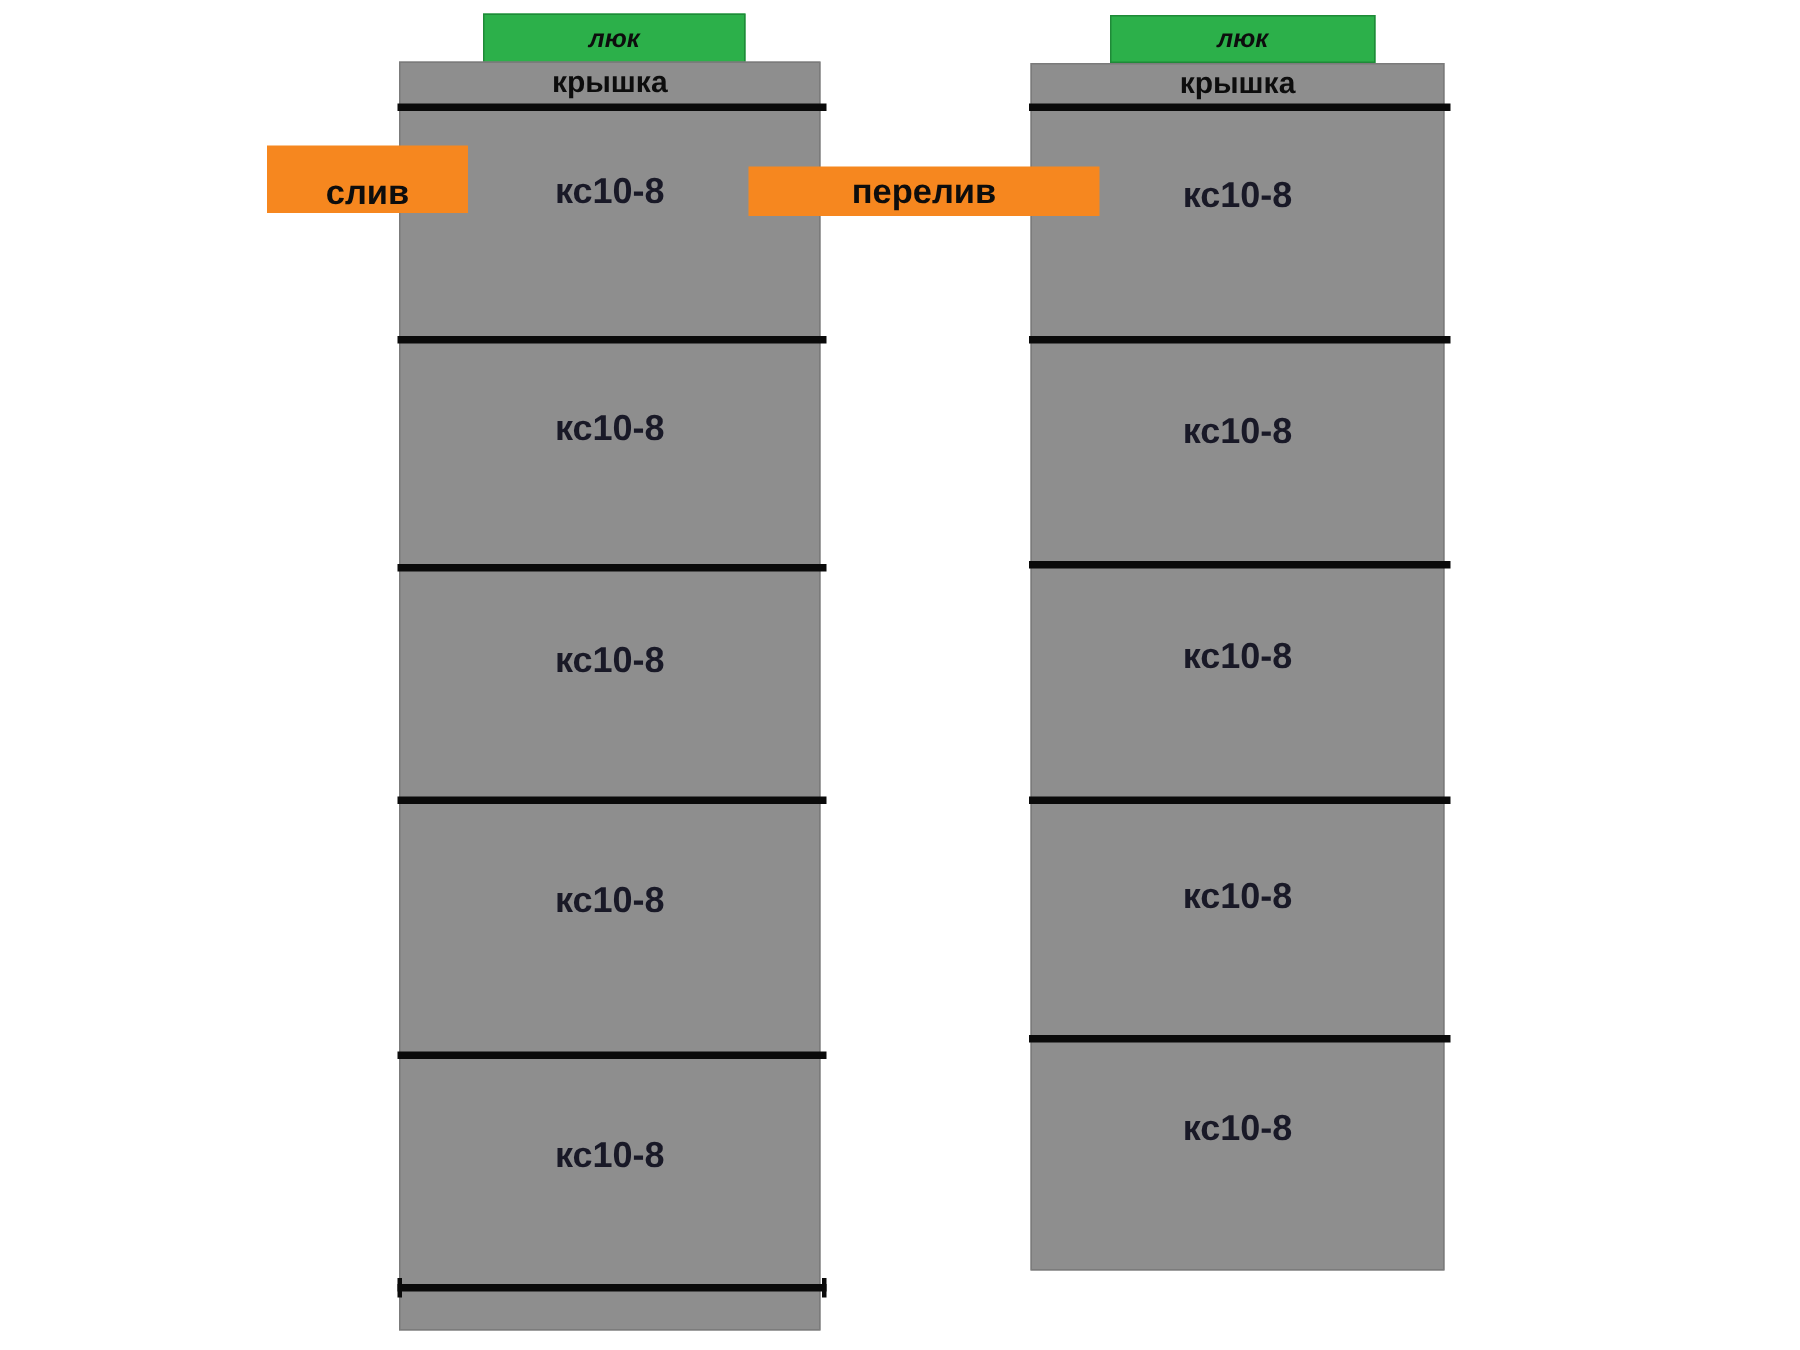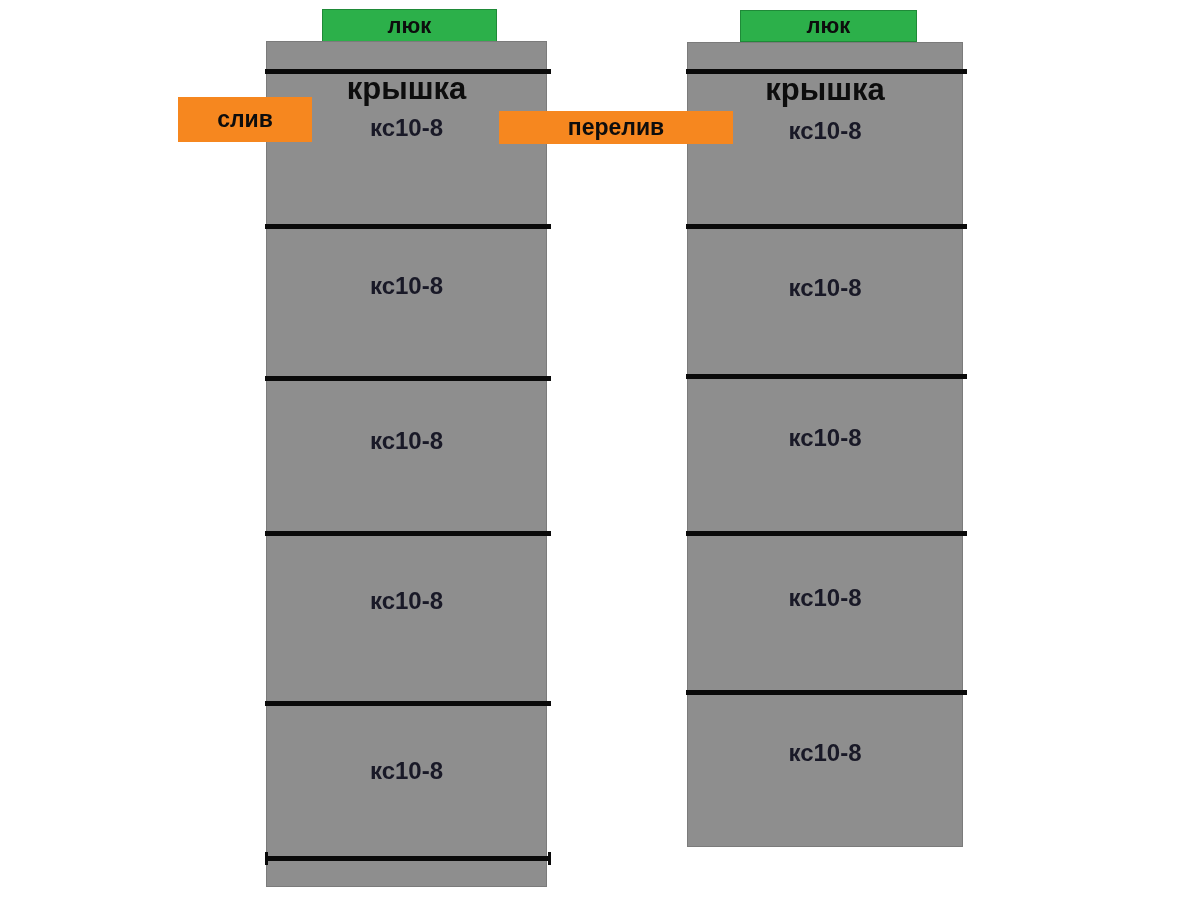--- a/index.html
+++ b/index.html
@@ -21,45 +21,45 @@
     background: var(--hatch-green, #2cb04a);
     border: 1px solid #1f8a38;
     z-index: 0;
     display: flex;
     align-items: center;
     justify-content: center;
   }
   .hatch-left  { left: 322px; top: 9px;  width: 173px; height: 31px; }
   .hatch-right { left: 740px; top: 10px; width: 175px; height: 30px; }
   .hatch span {
-    font-size: 22px;
+    font-size: 17px;
     font-weight: bold;
     color: var(--label-text, #0d0d0d);
+    font-style: italic;
   }
   
   .column {
     position: absolute;
     background: var(--ring-gray, #8e8e8e);
     border: 1px solid #7b7b7b;
     box-sizing: border-box;
     z-index: 1;
   }
   .column-left  { left: 266px; top: 41px; width: 281px; height: 846px; }
   .column-right { left: 687px; top: 42px; width: 276px; height: 805px; }
   .cover-label {
     position: absolute;
     top: 0;
     left: 0;
     width: 100%;
     text-align: center;
-    font-size: 31px;
+    font-size: 20px;
     line-height: 27px;
     font-weight: bold;
     color: var(--label-text, #0d0d0d);
-    margin-top: 33px;
   }
   .joint-line {
     position: absolute;
     left: -2px;
     width: calc(100% + 7px);
     height: 5px;
     background: var(--joint-line, #0a0a0a);
   }
   .dim-caps::before, .dim-caps::after {
     content: "";
@@ -93,21 +93,21 @@
   }
   
   .pipe {
     position: absolute;
     background: var(--pipe-orange, #f6871f);
     z-index: 2;
     display: flex;
     align-items: center;
     justify-content: center;
   }
-  .pipe-drain    { left: 178px; top: 97px;  width: 134px; height: 45px; }
+  .pipe-drain    { left: 178px; top: 97px;  width: 134px; height: 45px; align-items: flex-end; }
   .pipe-overflow { left: 499px; top: 111px; width: 234px; height: 33px; }
   .pipe span {
     font-size: 23px;
     font-weight: bold;
     color: var(--label-text, #0d0d0d);
   }
 </style>
 </head>
 <body>
 

